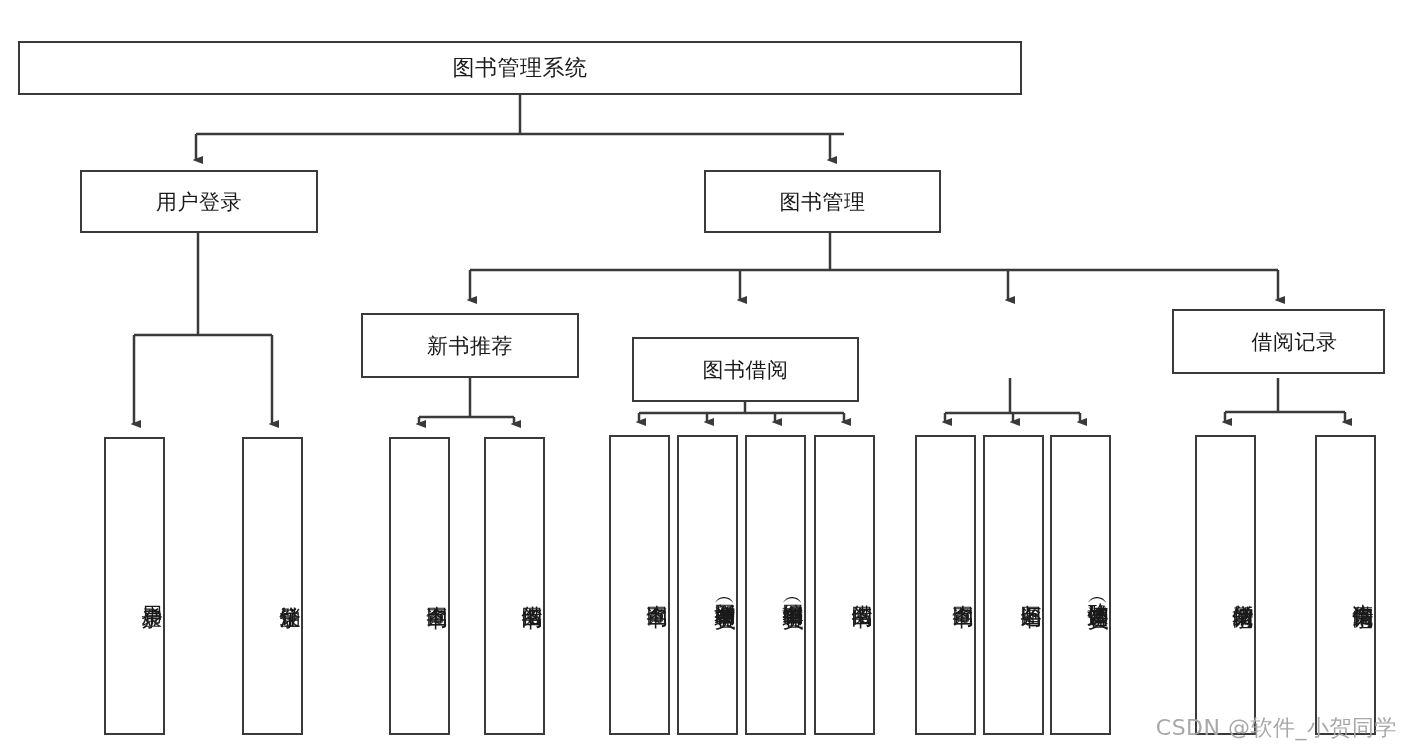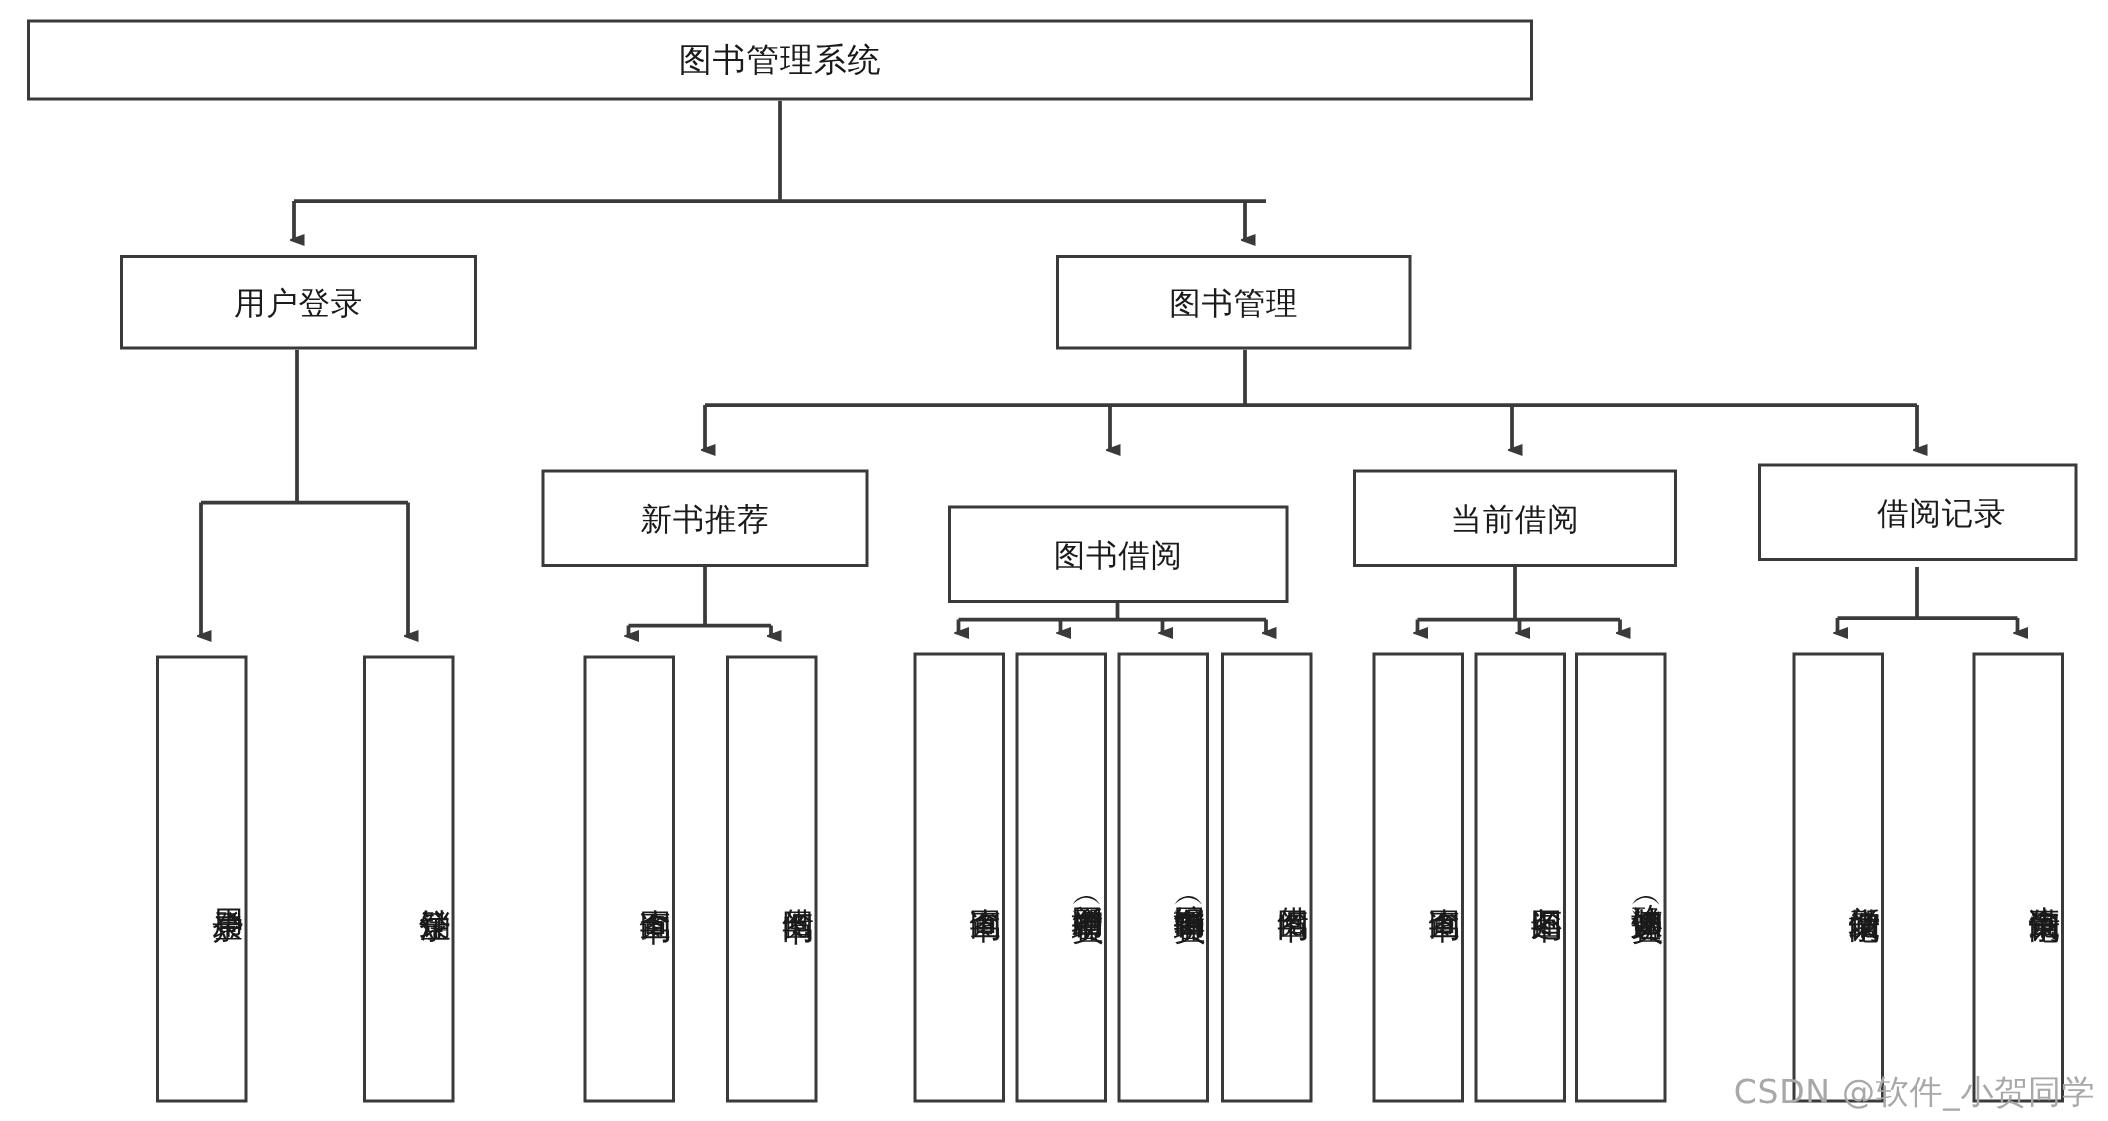--- a/index.html
+++ b/index.html
@@ -50,20 +50,21 @@
     letter-spacing: 1px;
   }
   .node.v .vtext {
     writing-mode: vertical-rl;
     text-orientation: upright;
     display: block;
     text-align: left;
   }
   #root-node {
     font-size: 22px;
+    margin-top: 28px;
   }
   #watermark {
     position: absolute;
     right: 8px;
     bottom: 4px;
     font-size: 22px;
     color: #a8a8a8;
     white-space: nowrap;
     letter-spacing: 0.5px;
     text-align: center;
@@ -127,21 +128,20 @@
   <div class="node h" id="root-node" style="left:18px; top:13px; width:1004px; height:54px;">图书管理系统</div>
 
   <div class="node h" style="left:80px; top:170px; width:238px; height:63px;">用户登录</div>
 
   <div class="node h" style="left:704px; top:170px; width:237px; height:63px;">图书管理</div>
 
   <div class="node h" style="left:361px; top:313px; width:218px; height:65px;">新书推荐</div>
 
   <div class="node h" style="left:632px; top:313px; width:227px; height:65px;margin-top:24px;">图书借阅</div>
 
-  <div class="node h" style="left:902px; top:313px; width:216px; height:65px;">当前借阅</div>
 
   <div class="node h" style="left:1172px; top:309px; width:213px; height:65px;padding-left:32px;">借阅记录</div>
 
   <div class="node v" style="left:104px; top:437px; width:61px; height:298px;">
       <span class="vtext">用户登录</span>
     </div>
 
   <div class="node v" style="left:242px; top:437px; width:61px; height:298px;">
       <span class="vtext">注销登录</span>
     </div>

